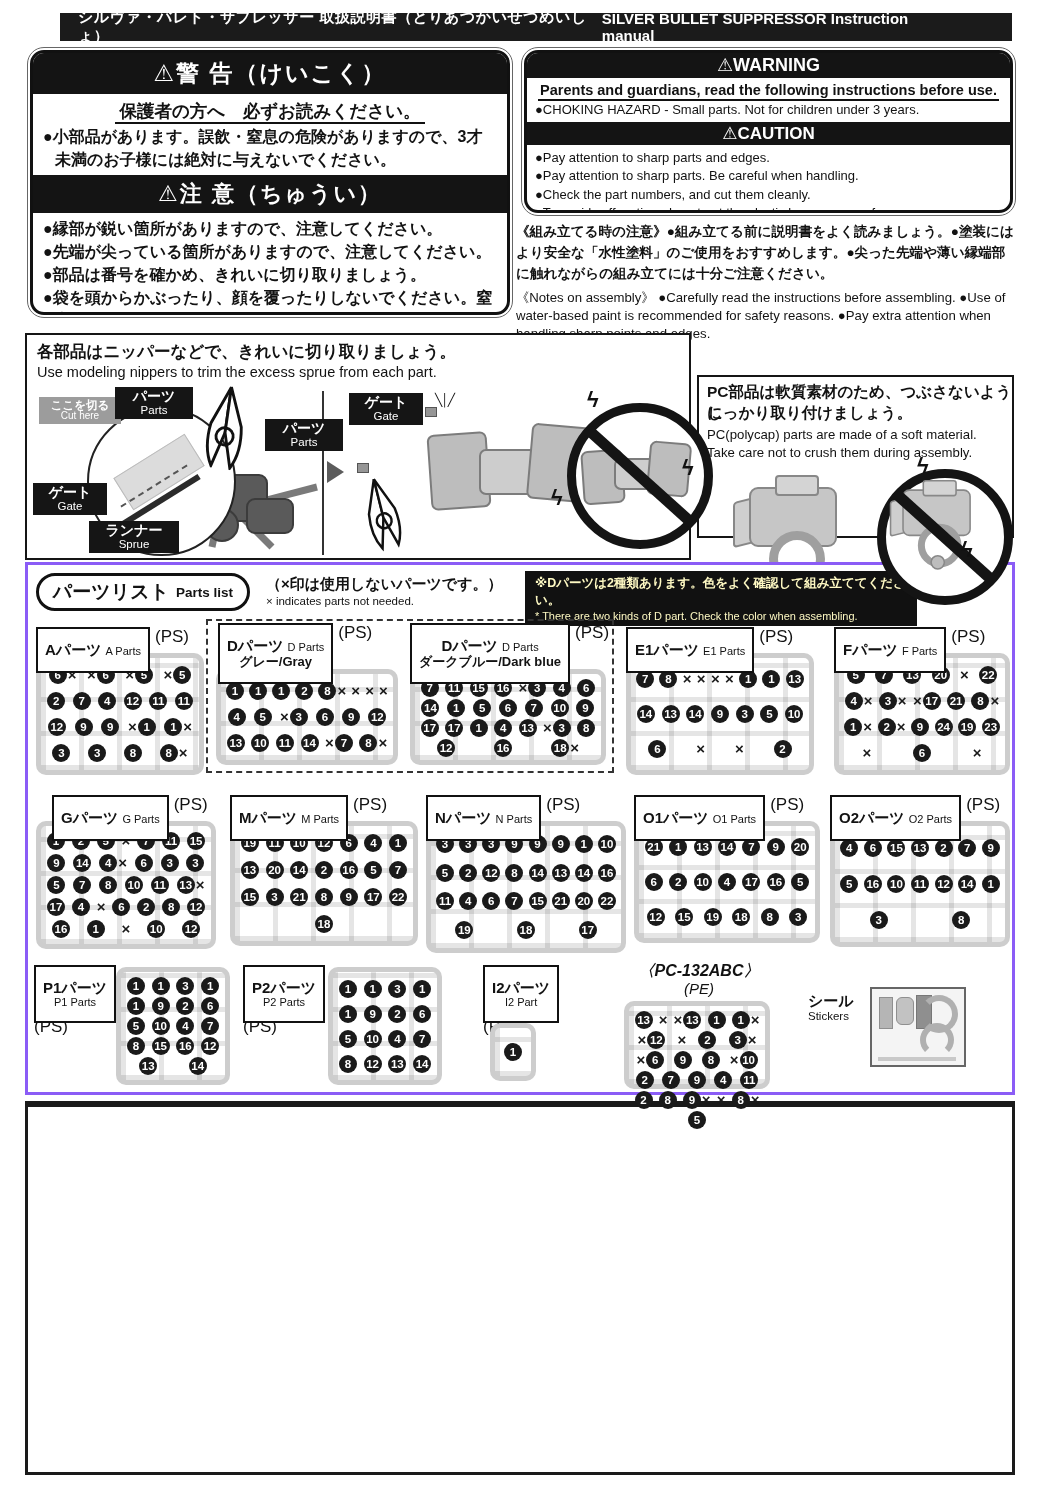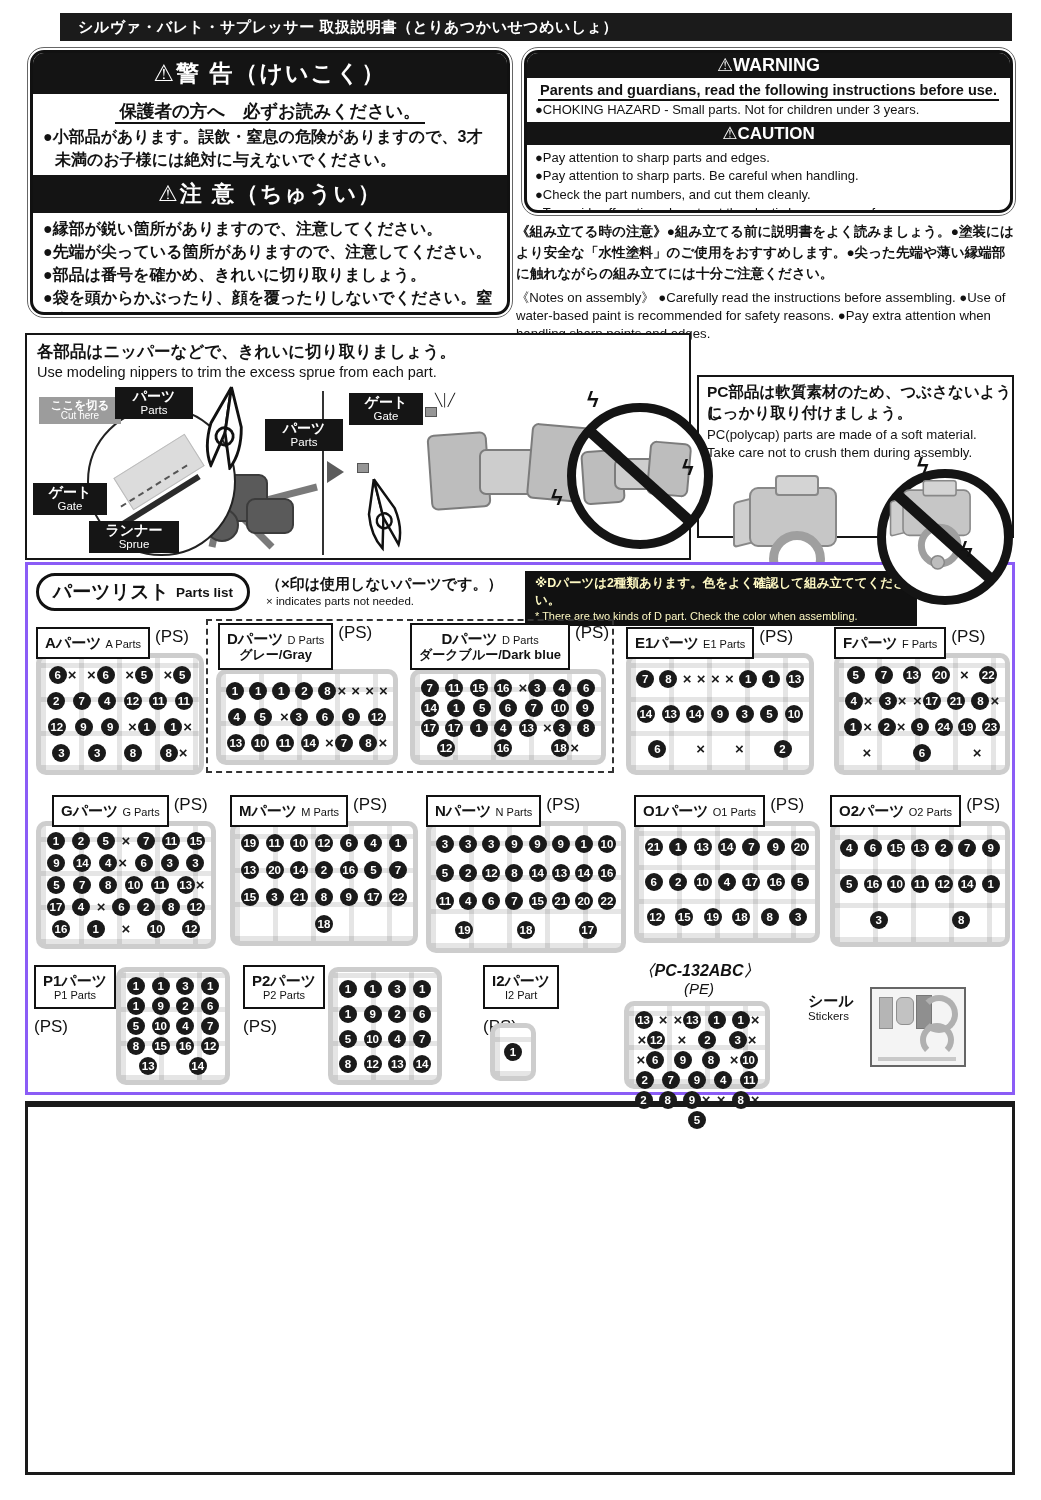--- a/index.html
+++ b/index.html
@@ -83,21 +83,21 @@
   .pill .jp{font-size:19px;font-weight:bold;}
   .pill .en{font-size:13.5px;font-weight:bold;}
   .notex{position:absolute;left:238px;top:10px;}
   .notex .jp{font-size:15px;font-weight:bold;display:block;}
   .notex .en{font-size:11.5px;display:block;margin-top:1px;}
   .noted{position:absolute;left:497px;top:6px;width:392px;background:#111;color:#fef9c3;padding:4px 10px;box-sizing:border-box;}
   .noted .jp{display:block;font-size:12.5px;font-weight:bold;}
   .noted .en{display:block;font-size:11px;margin-top:1px;}
   .dashedbox{position:absolute;left:178px;top:54px;width:408px;height:154px;border:2px dashed #333;box-sizing:border-box;}
   .scell{position:absolute;display:flex;align-items:flex-start;gap:5px;z-index:2;}
-  .lbox{display:inline-block;border:2px solid #111;background:#fff;padding:5px 7px;text-align:center;line-height:1.15;}
+  .lbox{display:inline-block;border:2px solid #111;background:#fff;padding:12px 7px;text-align:center;line-height:1.15;}
   .lbox .ljp{font-size:15px;font-weight:bold;}
   .lbox .len{font-size:11px;margin-left:4px;}
   .lbox .row2{display:block;font-size:13px;font-weight:bold;}
   .lbox.stack .ljp{display:block;}
   .lbox.stack .len{display:block;margin:0;}
   .ps{font-size:17px;line-height:1.2;}
   .sart{position:absolute;box-sizing:border-box;border:5px solid #cdcdcd;border-radius:10px;background-color:#fff;
         background-image:repeating-linear-gradient(0deg,rgba(0,0,0,.10) 0 5px,transparent 5px 34px),
                          repeating-linear-gradient(90deg,rgba(0,0,0,.10) 0 5px,transparent 5px 38px);
         display:flex;flex-wrap:wrap;align-content:space-around;justify-content:space-around;gap:2px 5px;padding:5px;z-index:1;}
@@ -122,20 +122,21 @@
   
   #emptybox{position:absolute;left:25px;top:1101px;width:990px;height:374px;border:3px solid #1a1a1a;border-top-width:6px;background:#fff;box-sizing:border-box;}
 </style>
 </head>
 <body>
 
 <div id="page">
 
   <div class="hdr">
     <span class="jp">シルヴァ・バレト・サプレッサー 取扱説明書（とりあつかいせつめいしょ）</span>
+    <span class="en">SILVER BULLET SUPPRESSOR Instruction manual</span>
   </div>
 
   <div class="wbox" id="warnjp">
     <div class="wbar"><span>⚠</span><span>警 告（けいこく）</span></div>
     <div class="sub"><span>保護者の方へ　必ずお読みください。</span></div>
     <div>
         <div class="wli">●小部品があります。誤飲・窒息の危険がありますので、3才未満のお子様には絶対に与えないでください。</div>
       </div>
     <div class="wbar wbar2"><span>⚠</span><span>注 意（ちゅうい）</span></div>
     <div>

